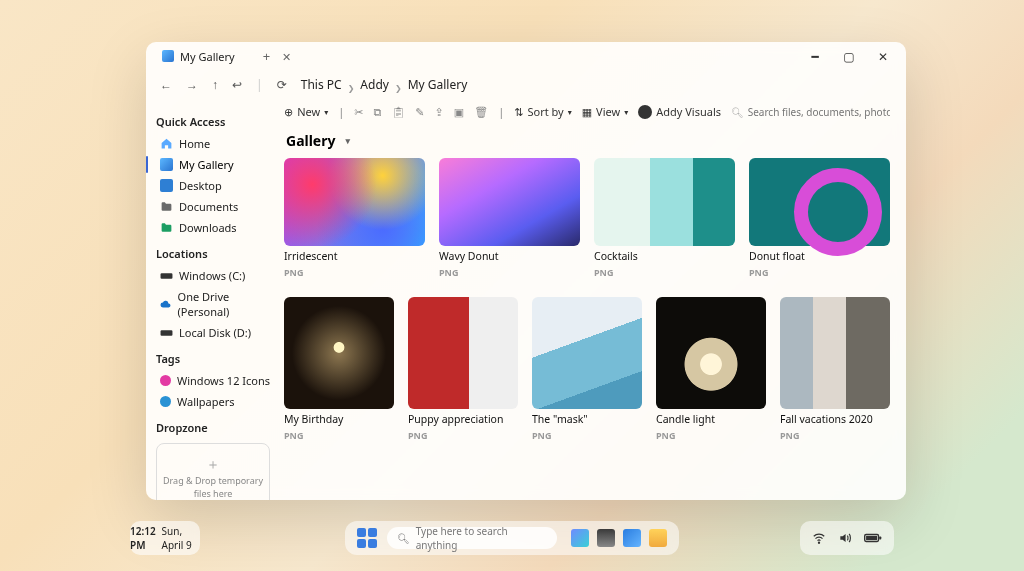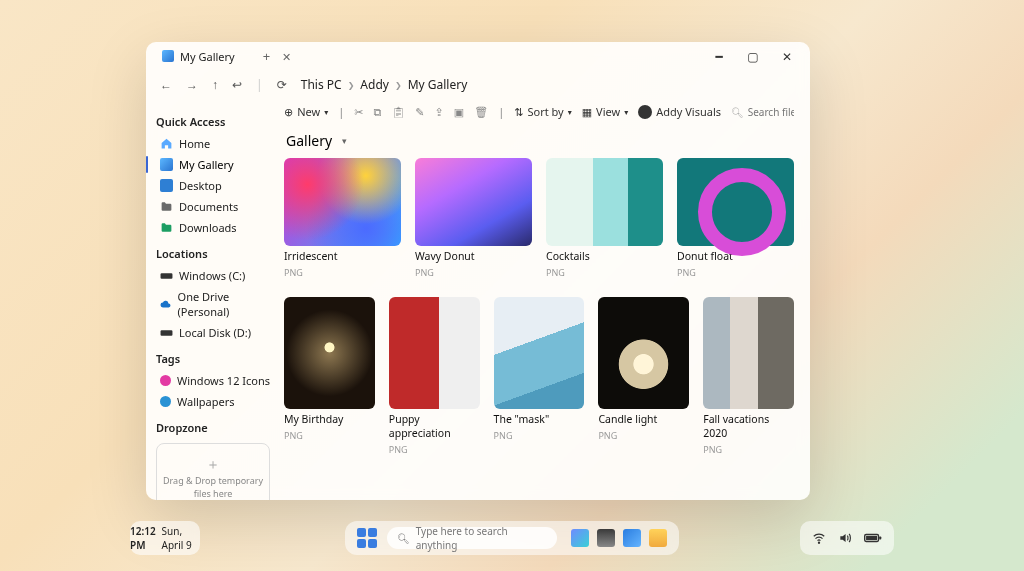--- a/index.html
+++ b/index.html
@@ -6,42 +6,42 @@
   html,body { width:1024px; height:571px; overflow:hidden; }
   body {
     background: linear-gradient(135deg, #f9e6c6 0%, #f8e0b9 35%, #f7e8ce 55%, #f4dabb 70%, #d5e8cd 90%);
     position:relative;
   }
 
   
   .window {
     position:absolute;
     left:146px; top:42px;
-    width:664px; height:458px;
+    width:760px; height:458px;
     border-radius:10px;
     box-shadow: 0 20px 60px rgba(0,0,0,0.15);
     overflow:hidden;
     background:rgba(255,255,255,0.88);
     backdrop-filter: blur(6px);
     display:flex; flex-direction:column;
   }
 
   
   .titlebar { height:28px; display:flex; align-items:center; padding:0 6px; }
   .tab { display:flex; align-items:center; gap:6px; padding:0 10px; font-size:11px; color:#222; }
   .tab .fav { width:12px; height:12px; border-radius:2px;
     background:linear-gradient(135deg,#5cb7ff,#2a74d0); }
   .tabctrls { display:flex; align-items:center; gap:12px; margin-left:18px; color:#666; font-size:13px;}
   .winctrls { margin-left:auto; display:flex; gap:16px; padding-right:8px; color:#333; }
   .winctrls span { width:18px; text-align:center; cursor:pointer; font-size:12px; }
 
   
   .navrow { height:28px; display:flex; align-items:center; gap:14px; padding:0 14px; font-size:12px; color:#333;}
   .navrow .icon { color:#555; cursor:pointer; }
-  .breadcrumb { display:flex; gap:6px; align-items:center; color:#222;}
+  .breadcrumb { display:flex; gap:6px; align-items:flex-end; color:#222;}
   .breadcrumb .sep{ color:#999; font-size:8px;}
 
   
   .split { flex:1; display:flex; min-height:0; }
 
   
   .sidebar { width:130px; padding:8px 0 8px 10px; font-size:11px; color:#222; overflow:hidden;}
   .sidehdr { font-weight:600; font-size:11px; margin:8px 0 4px; }
   .sideitem { display:flex; align-items:center; gap:6px; padding:3px 4px; border-radius:4px; cursor:pointer; }
   .sideitem.active { color:#000; position:relative;}
@@ -53,32 +53,32 @@
 
   
   .pane { flex:1; display:flex; flex-direction:column; padding:6px 16px 10px 8px; min-width:0;}
   .toolbar { display:flex; align-items:center; gap:10px; font-size:11px; color:#333; }
   .toolbar .group{display:flex; align-items:center; gap:10px;}
   .toolbar .btn{display:flex; align-items:center; gap:4px; cursor:pointer;}
   .toolbar .faint{ color:#888;}
   .toolbar .avatar{width:14px;height:14px;border-radius:50%;background:#333;display:inline-block;}
   .search { flex:1; max-width:160px; margin-left:auto; display:flex; align-items:center; gap:4px; color:#aaa; font-size:10px;}
   .search input{border:none; background:transparent; font-size:10px; width:100%; color:#666; outline:none;}
-  .ghdr{ font-weight:400; font-size:14px; margin:12px 0 8px 2px; display:flex; align-items:center; gap:10px;}
+  .ghdr{ font-weight:700; font-size:14px; margin:12px 0 8px 2px; display:flex; align-items:center; gap:10px;}
   .ghdr .chev{font-size:9px; color:#666;}
   .gallery { display:flex; flex-direction:column; gap:18px; overflow:auto; }
   .row { display:flex; gap:14px;}
   .card { display:flex; flex-direction:column; gap:3px; width:0; cursor:pointer;}
   .row1 .card{ flex:1 1 0; }
   .row2 .card{ flex:1 1 0; }
   .thumb { width:100%; border-radius:6px; background:#ccc; }
   .row1 .thumb{ height:88px;}
   .row2 .thumb{ height:112px;}
   .cap { font-size:10.5px; color:#111;}
-  .ext { font-size:9px; color:#999;}
+  .ext { font-size:9px; color:#999;font-weight:bold;}
 
   
   .art-irr { background: radial-gradient(circle at 20% 30%, #ff3b6b, transparent 50%),
                          radial-gradient(circle at 70% 20%, #ffd23b, transparent 45%),
                          radial-gradient(circle at 70% 80%, #4b6bff, transparent 55%),
                          linear-gradient(120deg,#c83bd6,#2fb0ff);}
   .art-wavy { background: linear-gradient(150deg,#f97dd8 0%, #b66bff 35%, #5a5df0 70%, #2a2a6b 100%);}
   .art-cock { background: linear-gradient(to right,#e5f5ee 0 40%, #9be0de 40% 70%, #1e8f8a 70% 100%);}
   .art-donut { background:#12787a; position:relative;}
   .art-donut::after{content:"";position:absolute;right:8px;top:10px;width:60px;height:60px;border:14px solid #d84dd8;border-radius:50%;}

